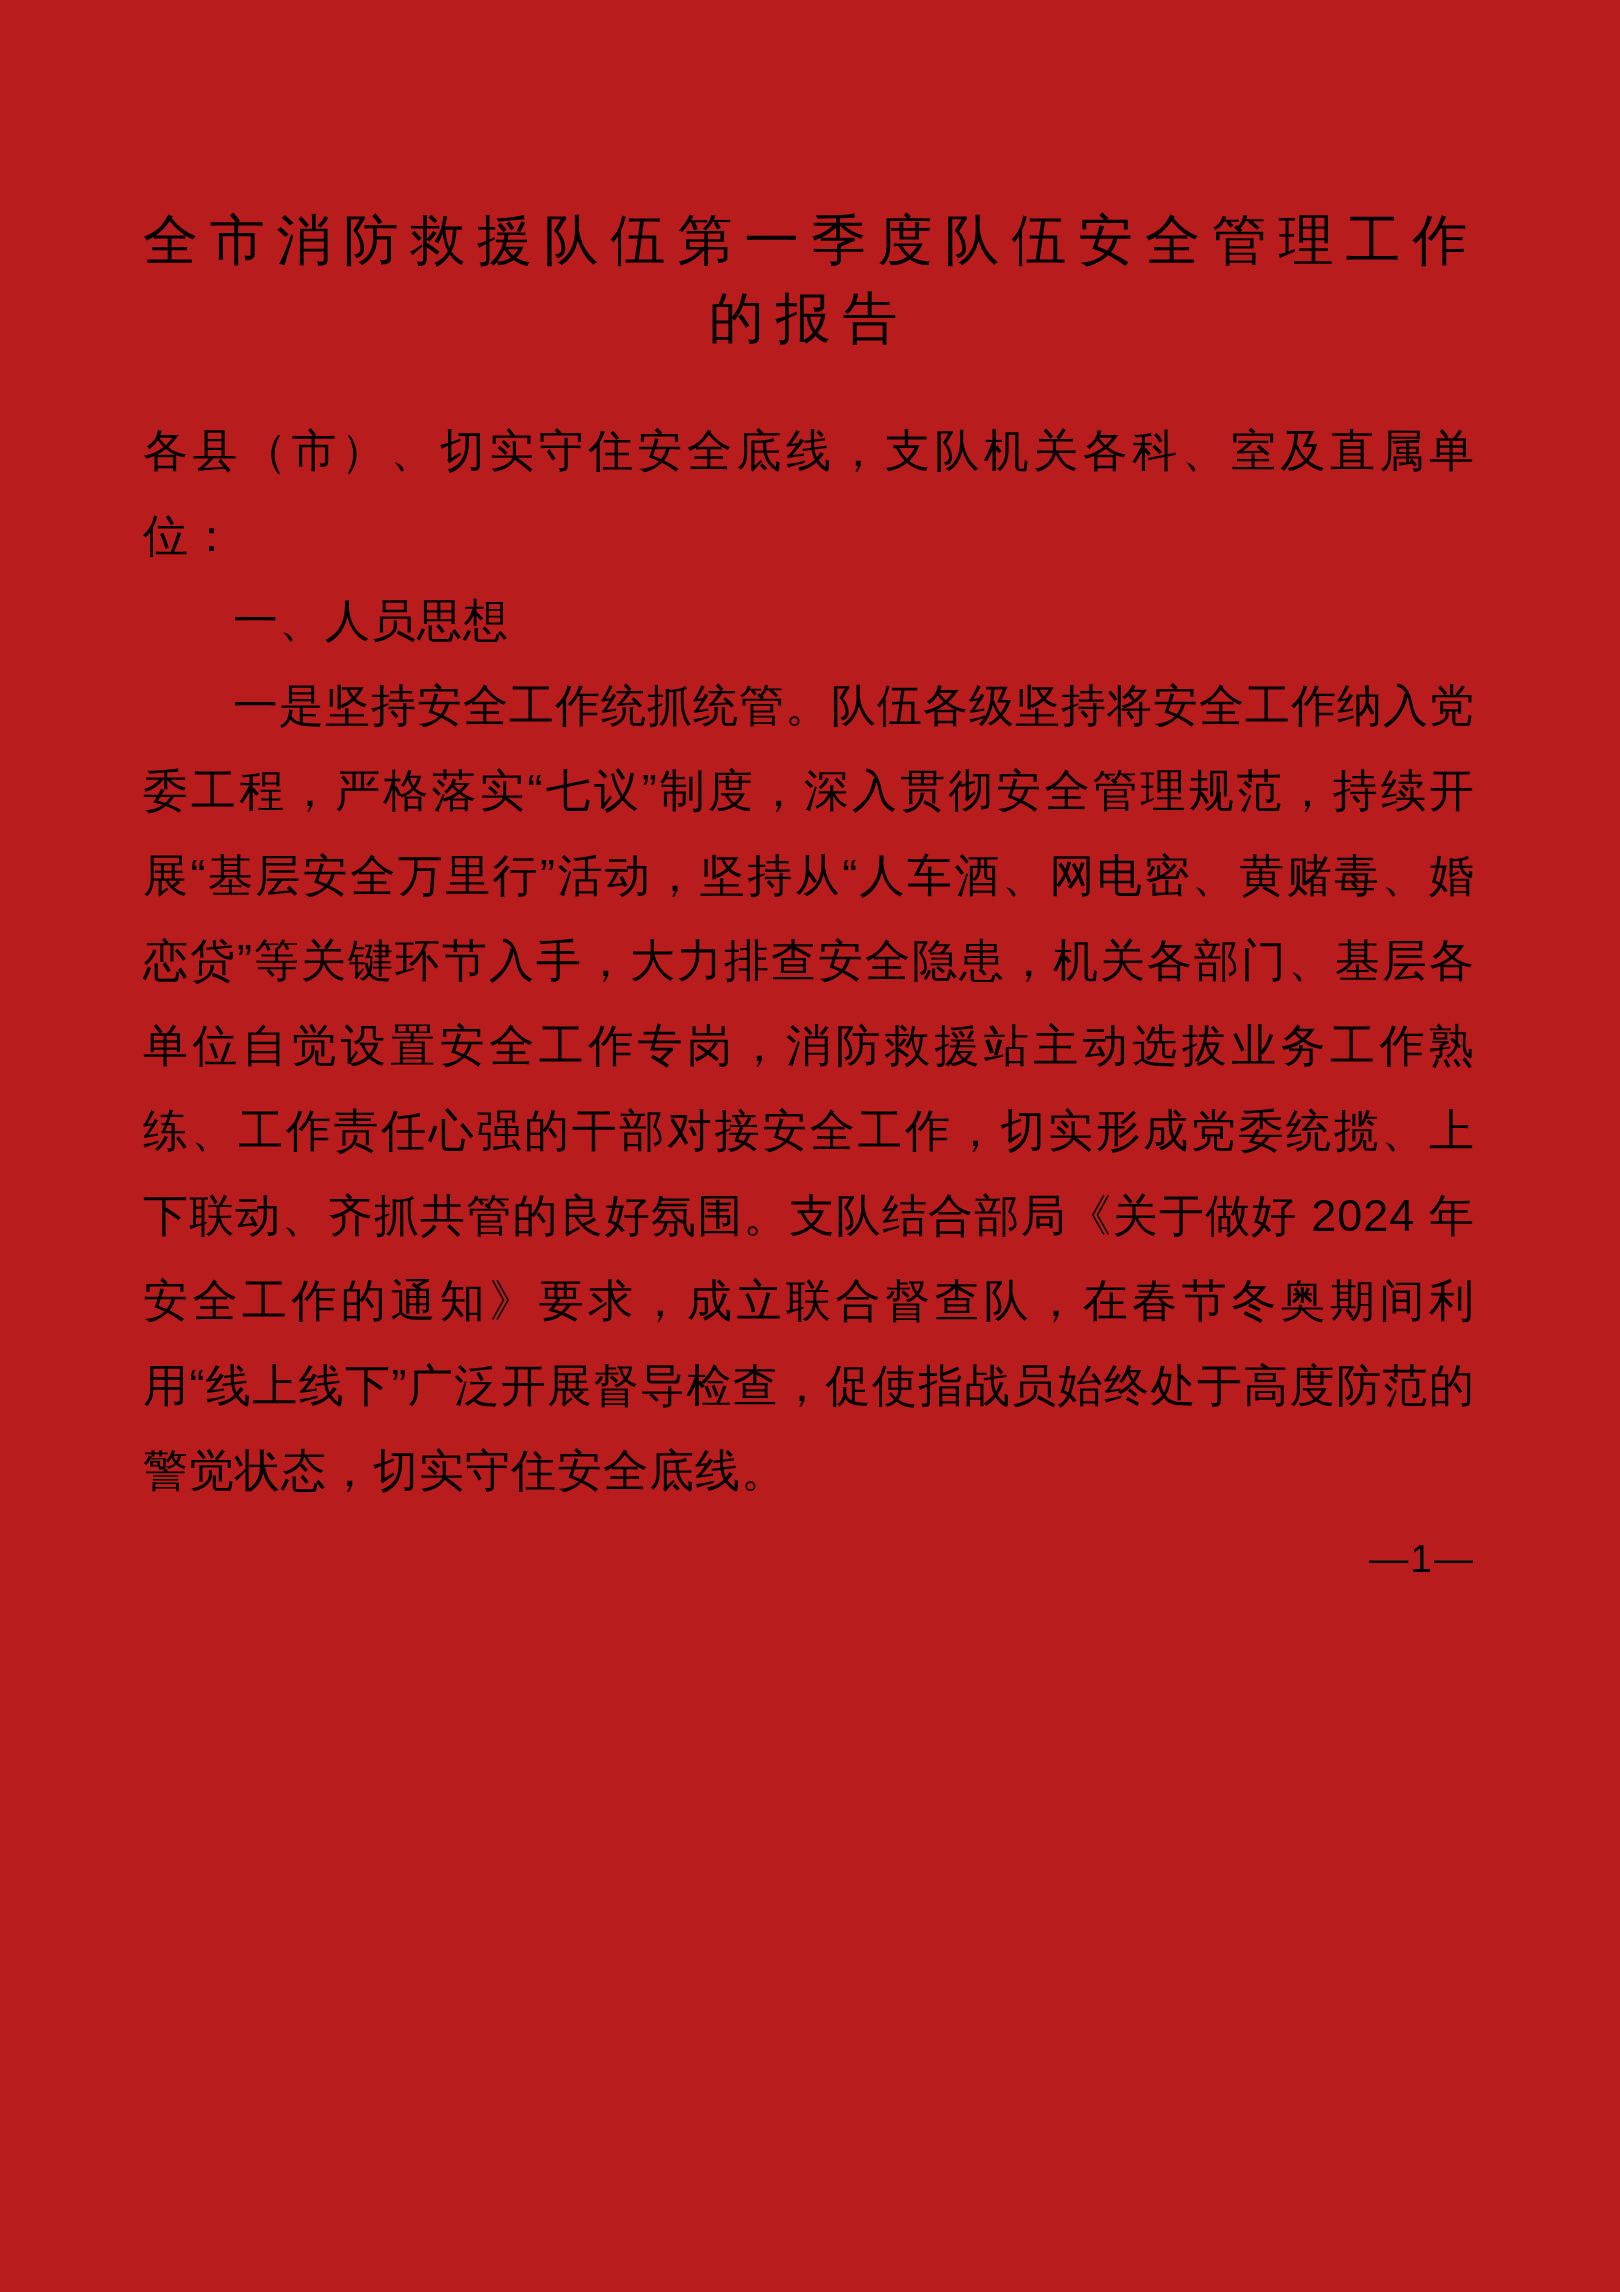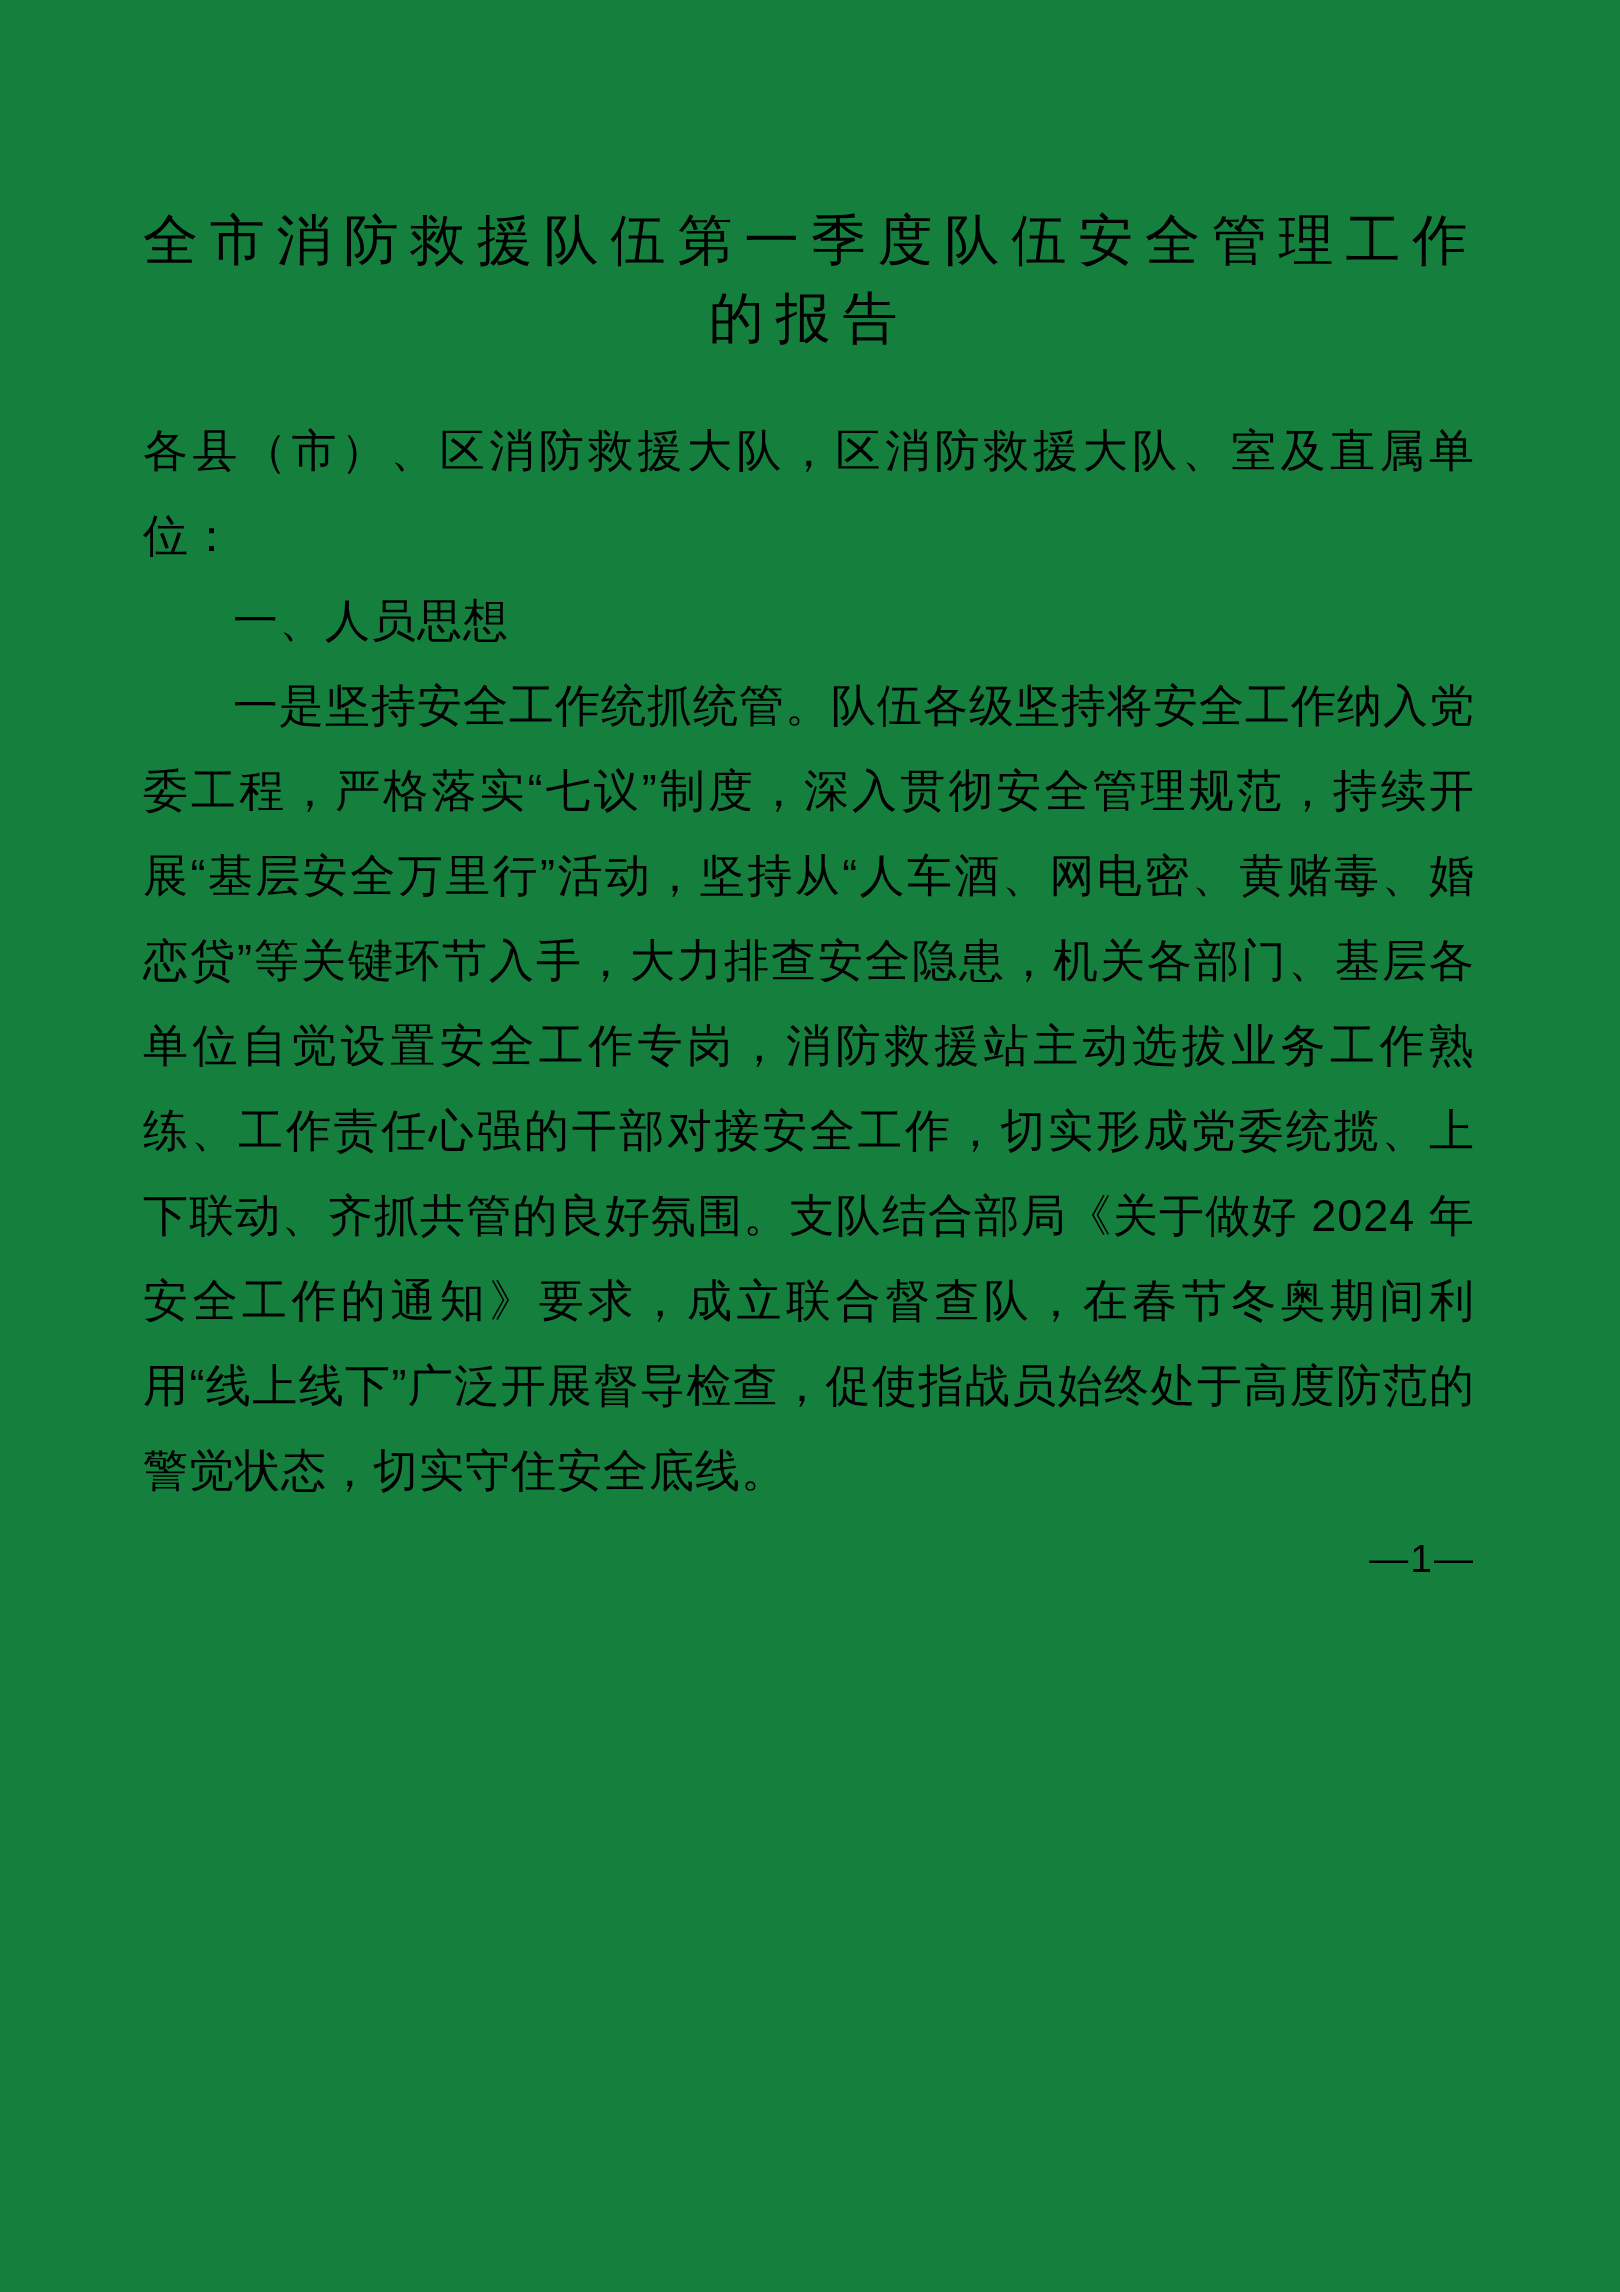--- a/index.html
+++ b/index.html
@@ -5,21 +5,21 @@
   html, body {
     margin: 0;
     padding: 0;
     background: #ffffff;
   }
   .page {
     position: relative;
     width: 1620px;
     height: 2293px;
     margin: 0 auto;
-    background: #15803d;
+    background: #b91c1c;
     box-sizing: border-box;
     padding: 201px 145px 0 143px;
     font-family: "Liberation Sans", sans-serif;
     color: #000000;
   }
   .doc-title {
     text-align: center;
     font-size: 55px;
     line-height: 78px;
     letter-spacing: 11.8px;
@@ -55,21 +55,21 @@
 <body>
 
 <div class="page">
 
   <h1 class="doc-title">
     <div class="title-line">全市消防救援队伍第一季度队伍安全管理工作</div>
     <div class="title-line">的报告</div>
   </h1>
 
   <div class="doc-body">
-    <p class="no-indent">各县（市）、区消防救援大队，区消防救援大队、室及直属单位：</p>
+    <p class="no-indent">各县（市）、切实守住安全底线，支队机关各科、室及直属单位：</p>
 
 
     <p class="indent heading">一、人员思想</p>
 
     <p class="indent">一是坚持安全工作统抓统管。队伍各级坚持将安全工作纳入党委工程，严格落实“七议”制度，深入贯彻安全管理规范，持续开展“基层安全万里行”活动，坚持从“人车酒、网电密、黄赌毒、婚恋贷”等关键环节入手，大力排查安全隐患，机关各部门、基层各单位自觉设置安全工作专岗，消防救援站主动选拔业务工作熟练、工作责任心强的干部对接安全工作，切实形成党委统揽、上下联动、齐抓共管的良好氛围。支队结合部局《关于做好 2024 年安全工作的通知》要求，成立联合督查队，在春节冬奥期间利用“线上线下”广泛开展督导检查，促使指战员始终处于高度防范的警觉状态，切实守住安全底线。</p>
   </div>
 
   <div class="page-number">—1—</div>
 
 </div>

